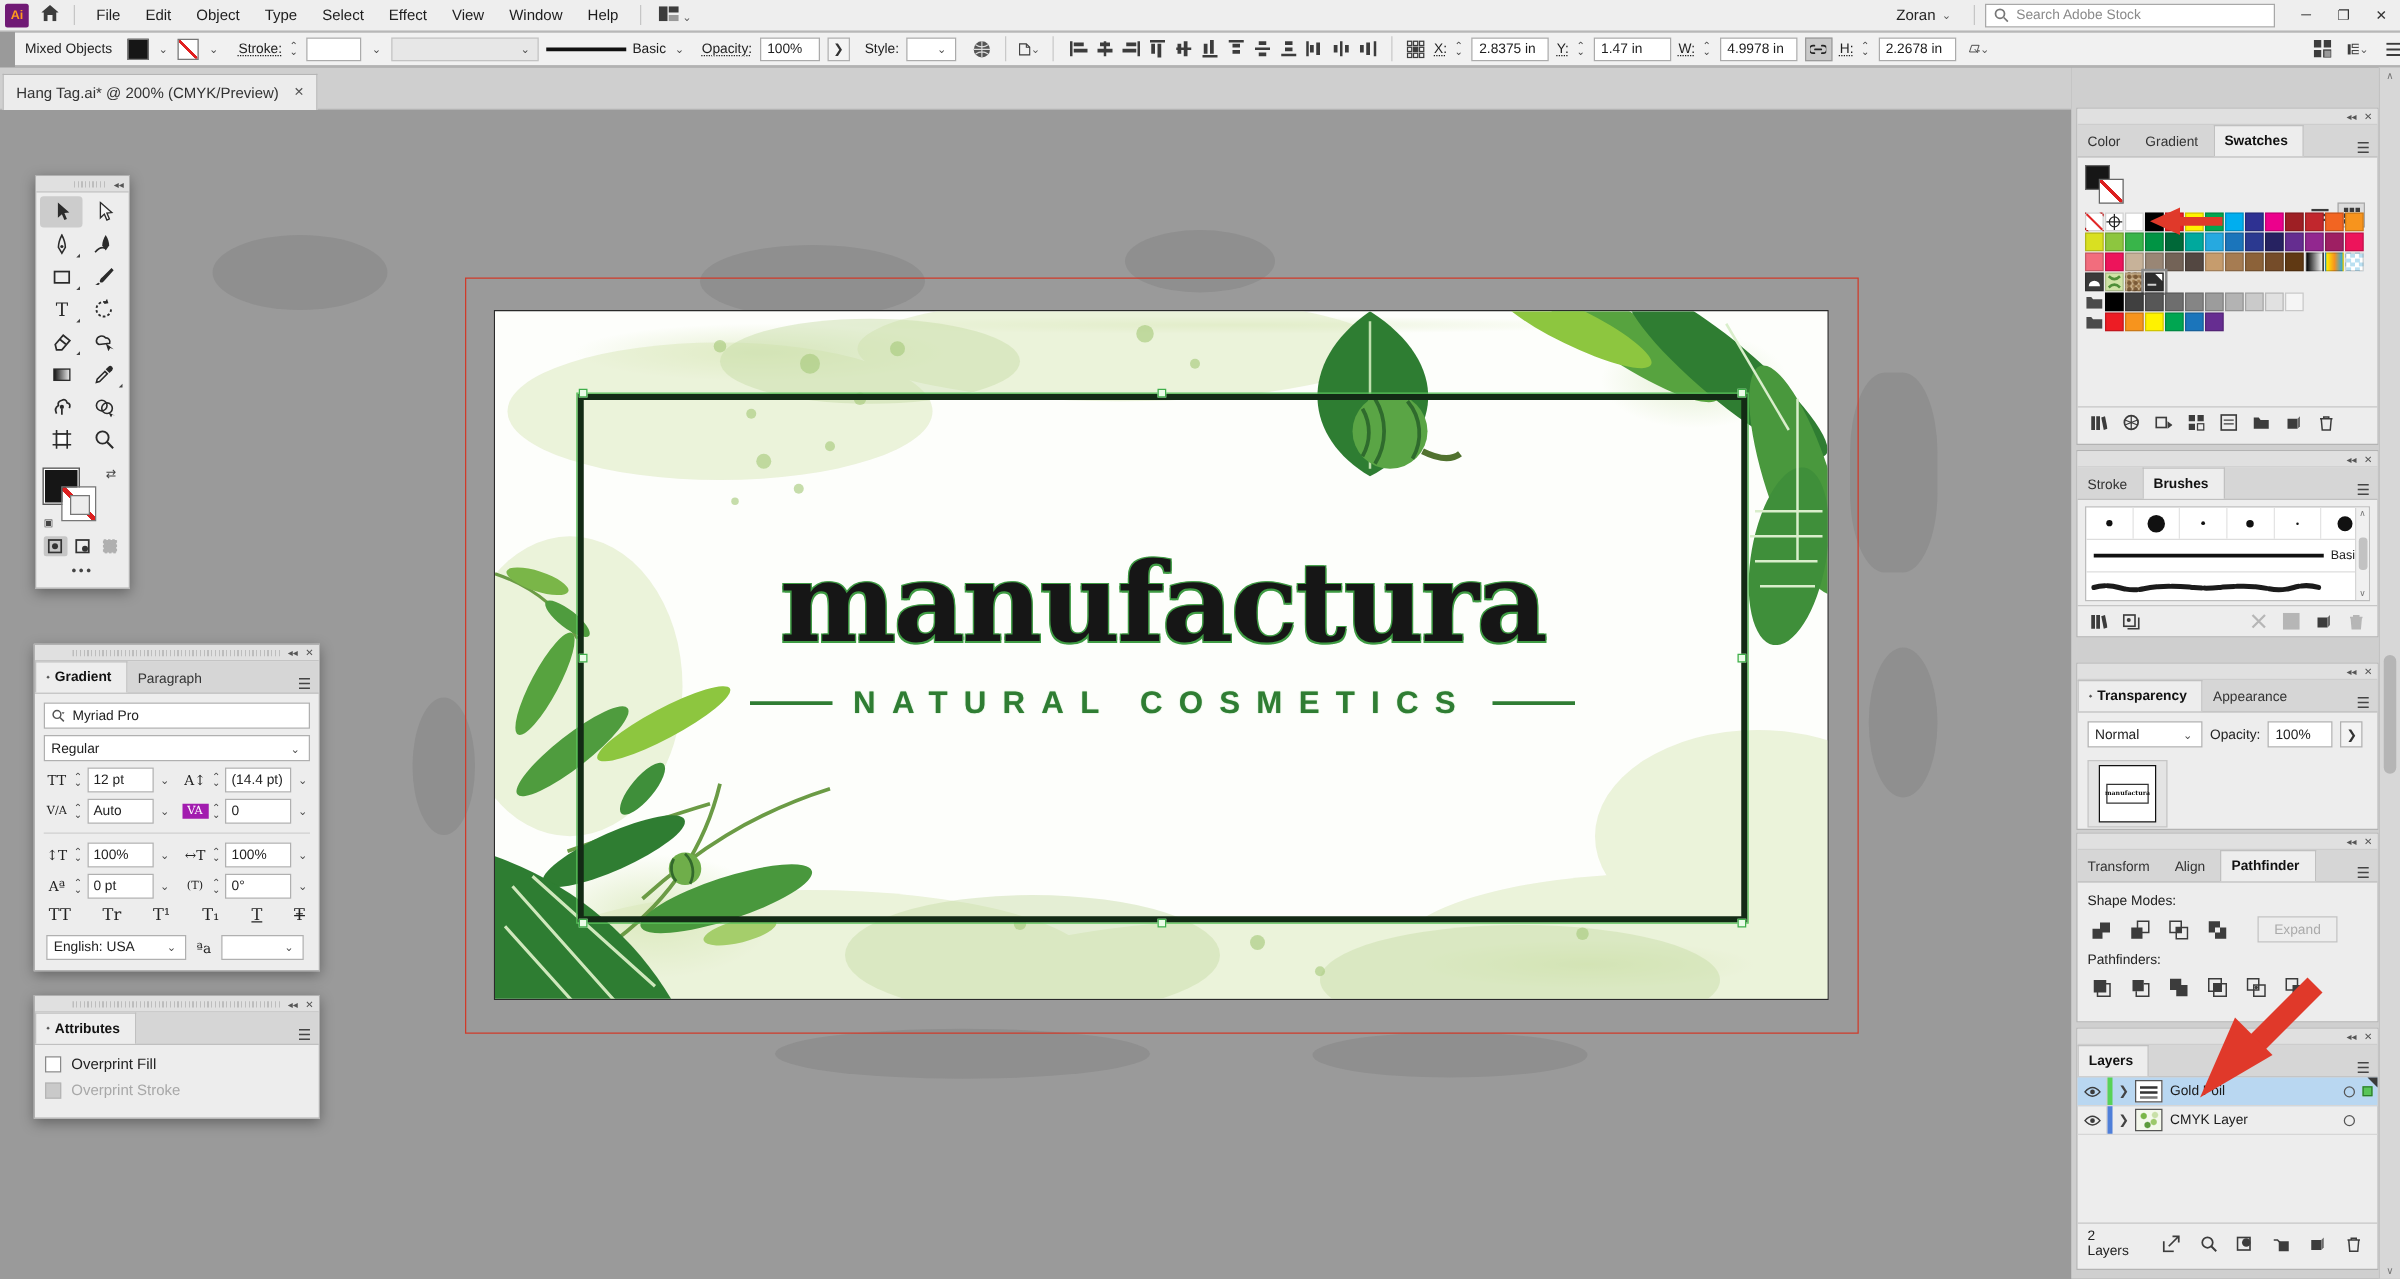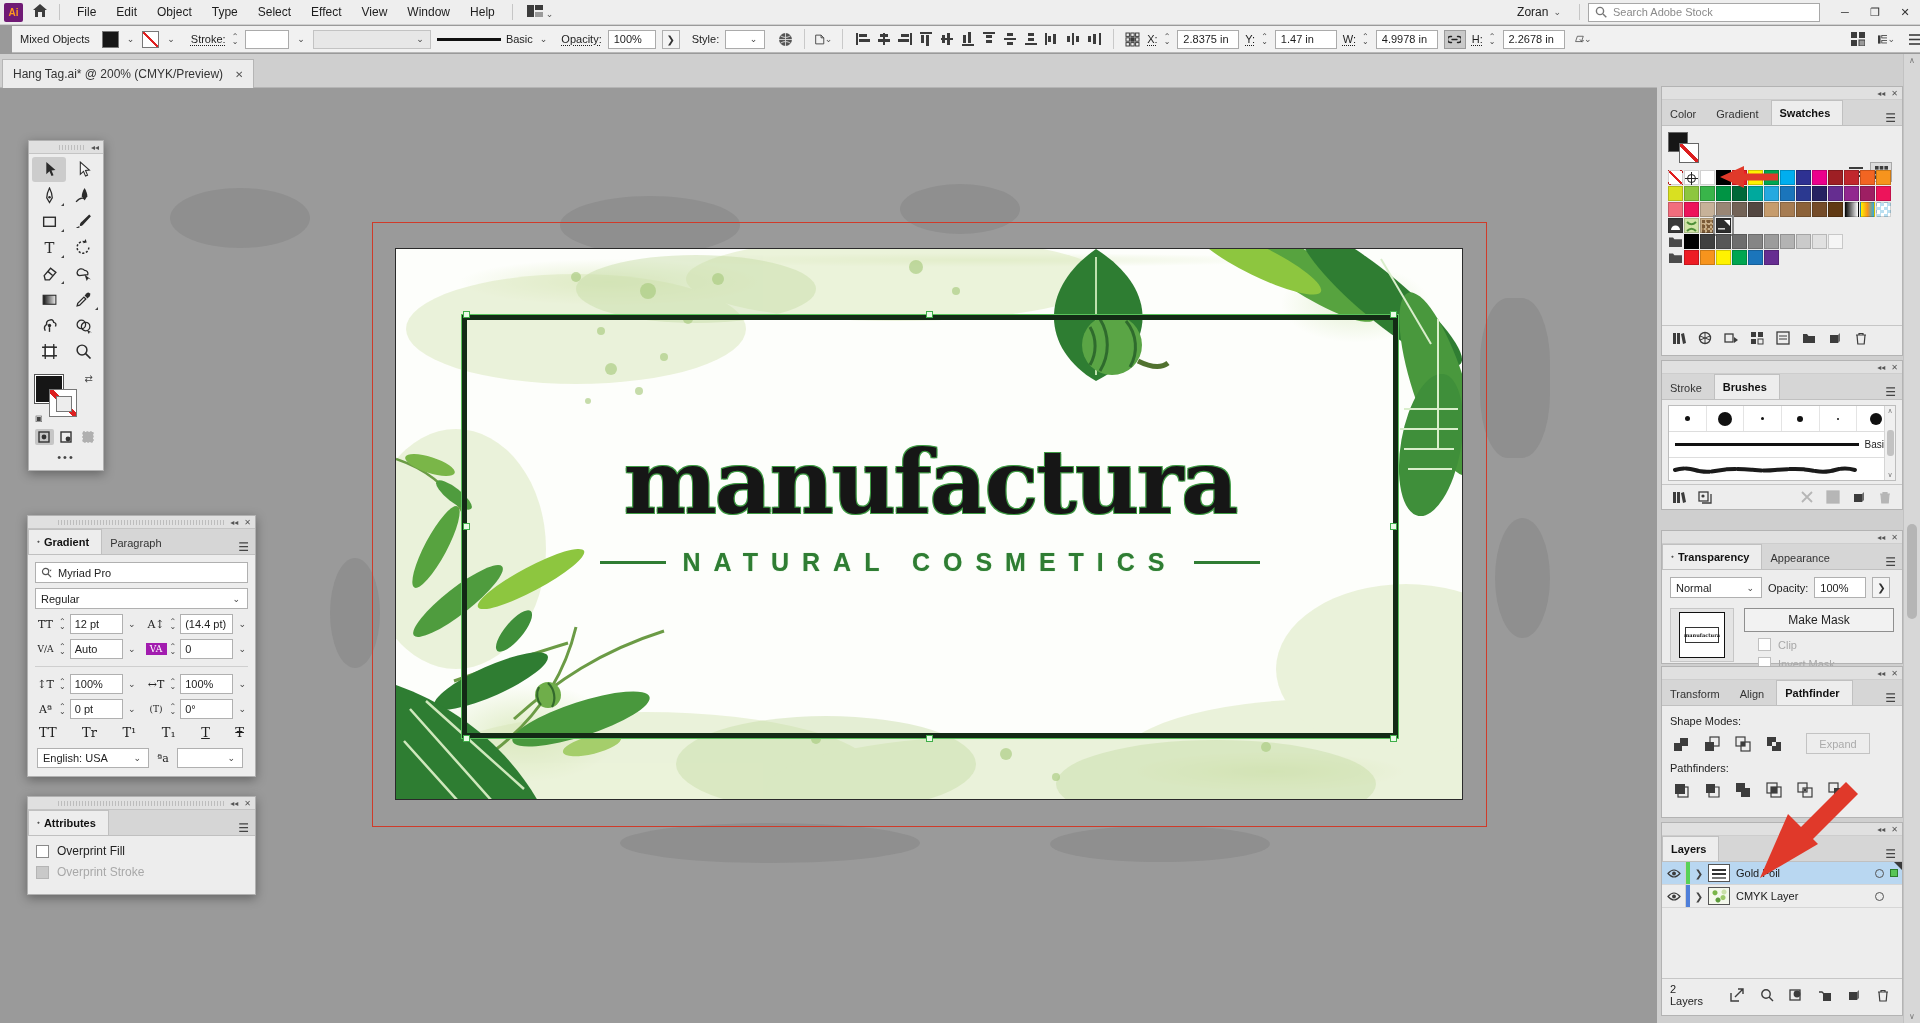--- a/index.html
+++ b/index.html
@@ -1167,31 +1167,20 @@
       <span>Opacity:</span>
       <span class="opin">100%</span>
       <span class="opbtn">❯</span>
     </div>
     <div id="maskarea">
       <div id="maskthumb">
           <span class="art">
             <span class="mini">manufactura</span>
           </span>
         </div>
-      <div id="maskright">
-        <div id="makemaskbtn">Make Mask</div>
-        <div class="mkrow">
-            <span class="cbx"></span>
-            <span>Clip</span>
-          </div>
-        <div class="mkrow">
-            <span class="cbx"></span>
-            <span>Invert Mask</span>
-          </div>
-      </div>
     </div>
   </div>
 
   <div class="dpanel" style="top:612px;height:152px">
     <div class="dphead">
         <span>◂◂</span>
         <span>✕</span>
       </div>
     <div class="ptabrow">
       <span class="ptab">

